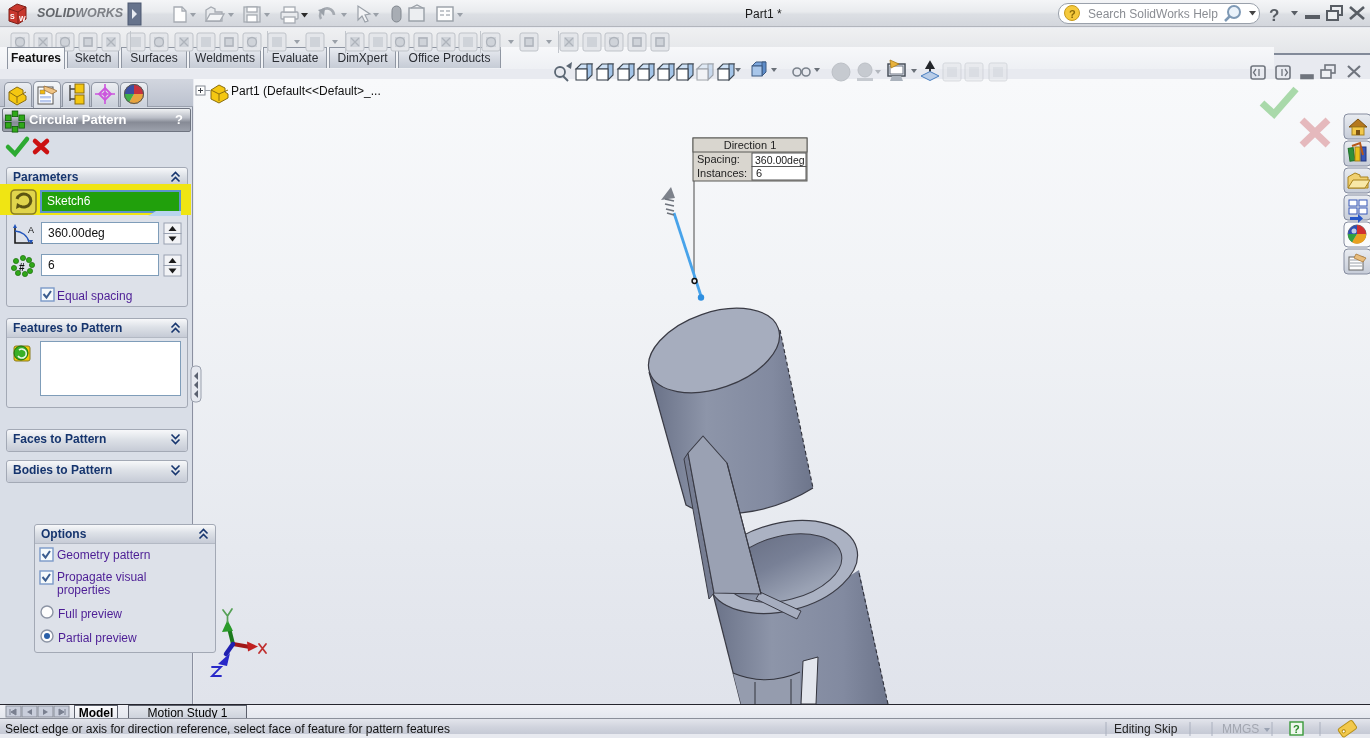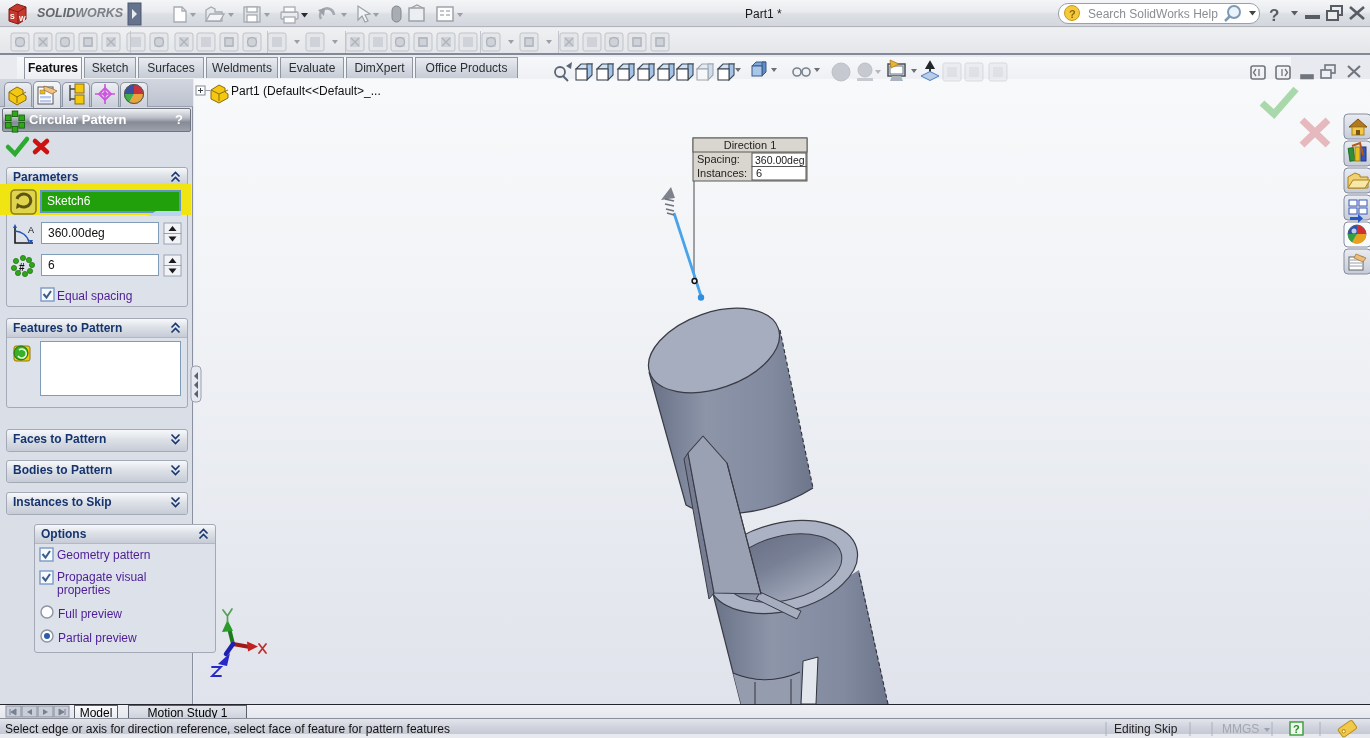--- a/index.html
+++ b/index.html
@@ -16,21 +16,21 @@
 #doctitle { left:745px; top:7px; font-size:12px; color:#1a1a1a; }
 #searchbox { left:1058px; top:3px; width:202px; height:21px; background:#fff; border:1px solid #9aa1ab; border-radius:10px; }
 #searchtext { left:1088px; top:7px; font-size:12px; color:#8a8d93; }
 
 
 #toolbar2 { left:0; top:28px; width:1370px; height:27px;
   background:linear-gradient(#eff0f2, #e4e6e9);
   border-bottom:2px solid #828a99; }
 
 
-#tabrow { left:0; top:57px; width:1274px; height:22px; background:linear-gradient(#f7f8fa,#eef0f4);margin-left:17px; }
+#tabrow { left:0; top:47px; width:1274px; height:22px; background:linear-gradient(#f7f8fa,#eef0f4); }
 .rtab { position:absolute; top:0; height:21px; font-size:12px; color:#2b2e34; text-align:center; line-height:21px;
   background:linear-gradient(#e9ecf1 0%, #d6dae2 50%, #c6ccd6 100%); border:1px solid #8f96a2; border-bottom:none; }
 .rtab.active { background:linear-gradient(#fbfcfd,#eceef2); font-weight:bold; color:#111; height:22px; z-index:3; }
 
 
 #leftpanel { left:0; top:79px; width:193px; height:625px; background:#d9dee7; border-right:1px solid #8b90a0; }
 .pmtab { position:absolute; top:3px; width:28px; height:25px; border:1px solid #8f96a3; border-bottom:none;
   border-radius:5px 5px 0 0; background:linear-gradient(#eceef2,#c9cfda); }
 .pmtab.active { background:linear-gradient(#f4f6f8,#dde1e8); height:27px; top:2px; z-index:2; }
 #pmheader { left:2px; top:29px; width:189px; height:24px;
@@ -135,28 +135,20 @@
         </div>
     </div>
     <div class="group collapsed" style="top:350px; height:23px;">
       <div class="ghead" style="height:21px;">
           <span class="t">Faces to Pattern</span>
           <svg width="11" height="12" viewBox="0 0 11 12">
             <path d="M1.5 1.5 L5.5 5.5 L9.5 1.5 M1.5 6.5 L5.5 10.5 L9.5 6.5" stroke="#16356e" stroke-width="1.6" fill="none"></path>
           </svg>
         </div>
     </div>
-    <div class="group collapsed" style="top:413px; height:23px;">
-      <div class="ghead" style="height:21px;">
-          <span class="t">Instances to Skip</span>
-          <svg width="11" height="12" viewBox="0 0 11 12">
-            <path d="M1.5 1.5 L5.5 5.5 L9.5 1.5 M1.5 6.5 L5.5 10.5 L9.5 6.5" stroke="#16356e" stroke-width="1.6" fill="none"></path>
-          </svg>
-        </div>
-    </div>
 
     <div class="group" style="top:445px; height:129px;margin-left:28px;">
       <div class="ghead">
           <span class="t">Options</span>
           <svg width="11" height="12" viewBox="0 0 11 12">
             <path d="M1.5 5.5 L5.5 1.5 L9.5 5.5 M1.5 10.5 L5.5 6.5 L9.5 10.5" stroke="#16356e" stroke-width="1.6" fill="none"></path>
           </svg>
         </div>
     </div>
     <div class="ilabel" style="left:57px; top:469px;">Geometry pattern</div>
@@ -256,21 +248,21 @@
         <rect x="5.5" y="115" width="5.6" height="5.6"></rect>
         <rect x="18.9" y="115" width="5.6" height="5.6"></rect>
         <rect x="5.5" y="122.5" width="5.6" height="5.6"></rect>
         <rect x="18.9" y="122.5" width="5.6" height="5.6"></rect>
         <rect x="12.2" y="126.5" width="5.6" height="5.6"></rect>
       </g>
     </svg>
   </div>
 
   <div class="abs" id="bottombar">
-    <div class="mtab" style="left:74px; width:44px; background:linear-gradient(#fbfbfd,#e9ebf1); border:1px solid #5b5f6b; border-bottom:none; font-weight:normal;">Model</div>
+    <div class="mtab" style="left:74px; width:44px; background:linear-gradient(#fbfbfd,#e9ebf1); border:1px solid #5b5f6b; border-bottom:none; font-weight:bold;">Model</div>
     <div class="mtab" style="left:128px; width:119px; background:linear-gradient(#e3e6ec,#ccd1db); border:1px solid #5b5f6b; border-bottom:none;">Motion Study 1</div>
   </div>
 
   <div class="abs" id="statusbar">
     <div class="msg">Select edge or axis for direction reference, select face of feature for pattern features</div>
     <div style="position:absolute; left:1114px; top:3px; font-size:12px; color:#222;">Editing Skip</div>
     <div style="position:absolute; left:1222px; top:3px; font-size:12px; color:#a2a6b0;">MMGS</div>
   </div>
 
   <svg class="abs" id="overlay" style="left:0; top:0;" width="1370" height="738" viewBox="0 0 1370 738">

